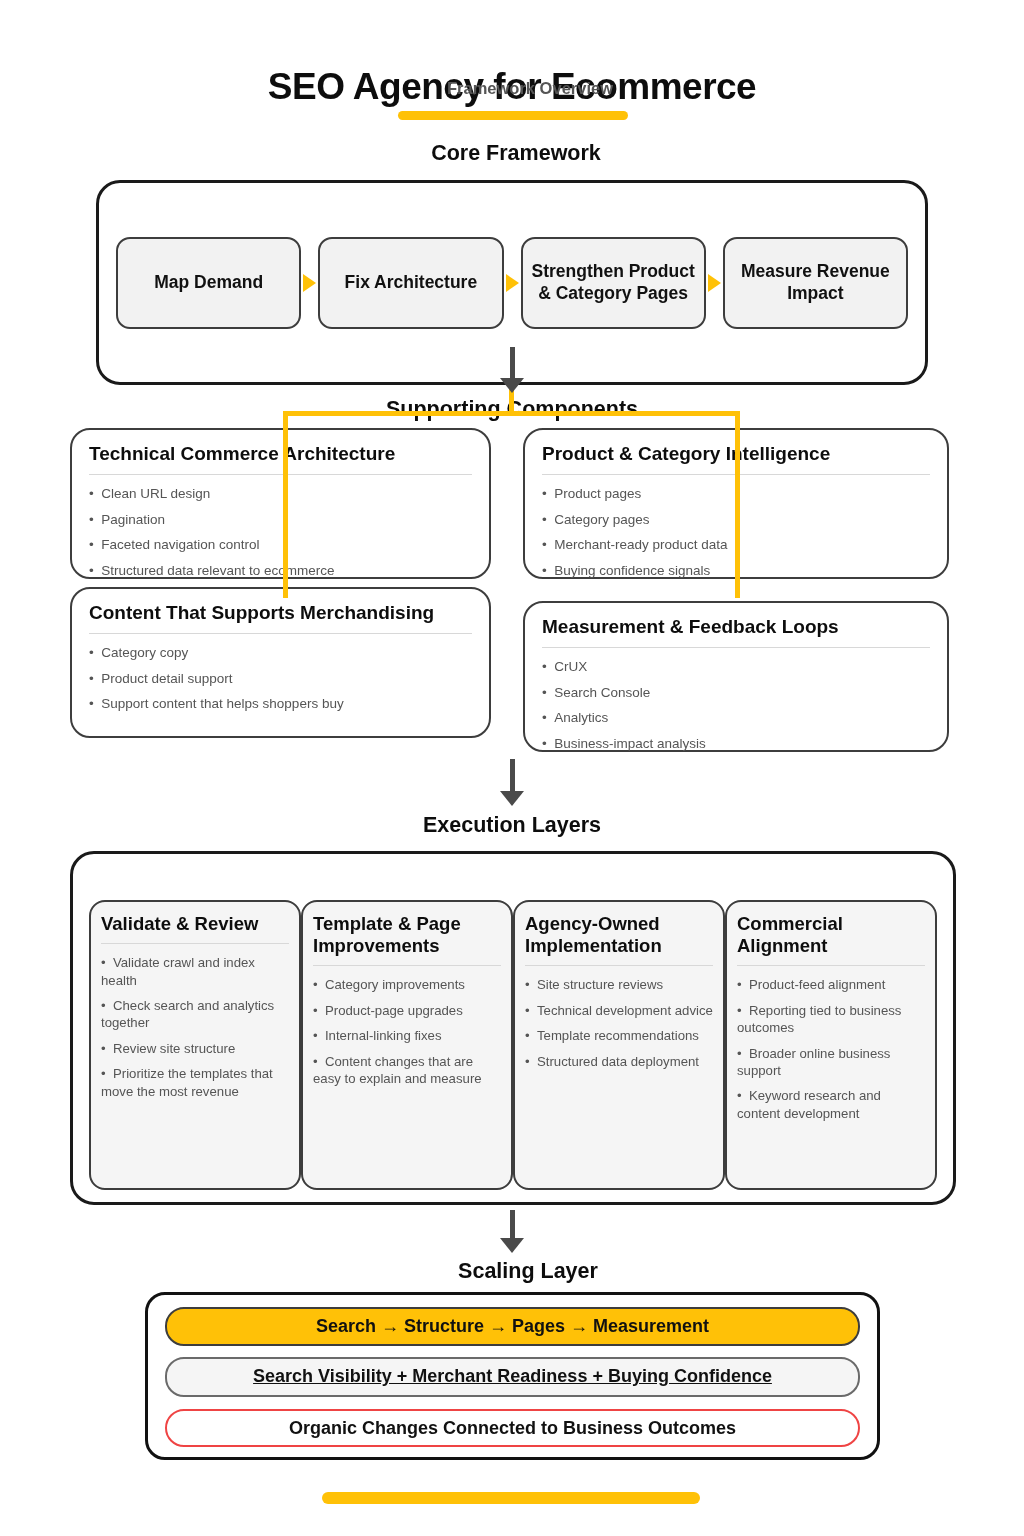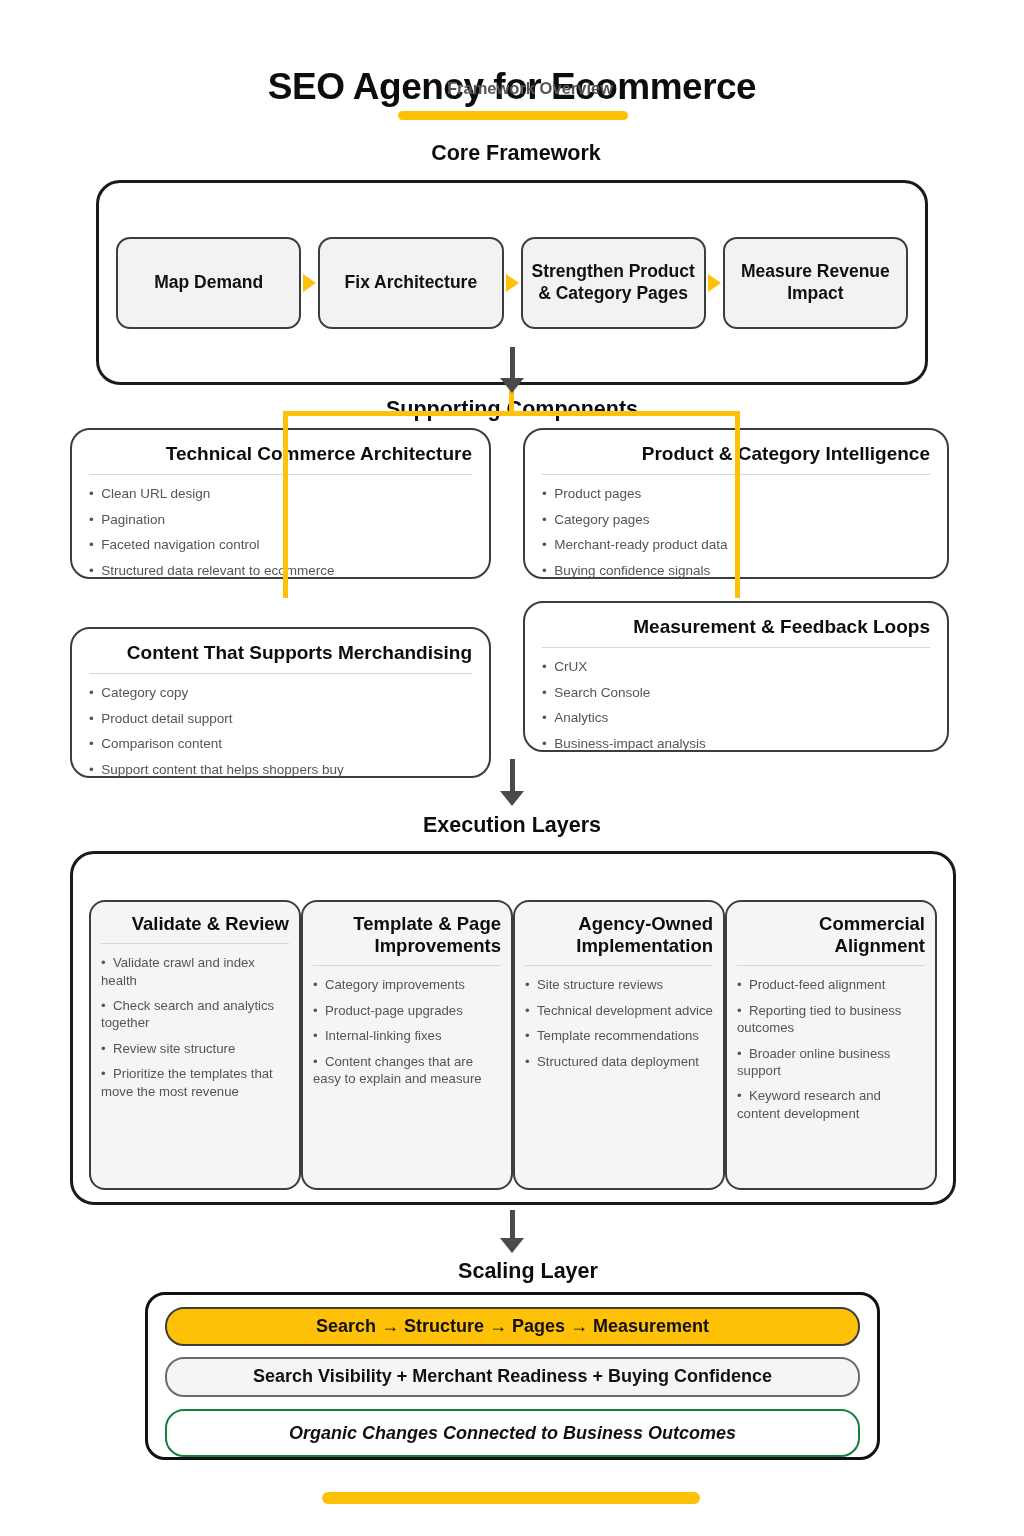--- a/index.html
+++ b/index.html
@@ -53,21 +53,21 @@
     border-left:12px solid transparent;border-right:12px solid transparent;
     border-top:15px solid var(--arrow);
   }
   
   .conn{position:absolute;background:var(--yellow);z-index:6;}
   
   .card{
     position:absolute;background:#fff;border:2px solid var(--border-box);
     border-radius:20px;padding:13px 17px;z-index:2;
   }
-  .card-title{font-size:19px;font-weight:bold;color:#0d0d0d;line-height:1.2;text-align:right;}
+  .card-title{font-size:19px;font-weight:bold;color:#0d0d0d;line-height:1.2;}
   .divider{border-top:1px solid #d8d8d8;margin:8px 0 10px;}
   .bullet{font-size:13.5px;color:var(--muted);line-height:1.32;margin-bottom:8px;}
   .bullet::before{content:"\2022\00a0\00a0";}
   
   .exec-box{
     position:absolute;left:70px;top:851px;width:886px;height:354px;
     background:#fff;border:3px solid var(--border-dark);border-radius:24px;
     display:flex;align-items:flex-start;padding:46px 16px 0;z-index:2;
   }
   .exec-col{
@@ -80,23 +80,23 @@
   .scale-box{
     position:absolute;left:145px;top:1292px;width:735px;height:168px;
     background:#fff;border:3px solid #111;border-radius:20px;z-index:2;
   }
   .pill{
     position:absolute;left:17px;right:17px;border-radius:19px;
     text-align:center;font-weight:bold;font-size:18px;line-height:1.25;
     display:flex;align-items:flex-start;justify-content:center;overflow:visible;
   }
   .pill-yellow{top:12px;height:39px;background:var(--yellow);border:2px solid #3d3d3d;align-items:center;}
-  .pill-gray{top:62px;height:40px;background:#f5f5f5;border:2px solid #6a6a6a;padding-top:6px;}
+  .pill-gray{top:62px;height:40px;background:#f5f5f5;border:2px solid #6a6a6a;padding-top:6px;text-decoration:underline;}
   .pill-gray .pill-text{max-width:580px;}
-  .pill-white{top:114px;height:48px;background:#fff;border:2px solid #15803d;align-items:center;font-style:italic;}
+  .pill-white{top:114px;height:38px;background:#fff;border:2px solid #ef4444;align-items:center;}
 </style>
 </head>
 <body>
 
 <div class="page-title">SEO Agency for Ecommerce</div>
 <div class="page-subtitle">Framework Overview</div>
 <div class="ybar" style="left:398px;top:111px;width:230px;height:9px;"></div>
 
 <div class="sec-heading" style="top:141px;padding-left:8px;">Core Framework</div>
 <div class="core-box">
@@ -132,26 +132,25 @@
 
 <div class="card" style="left:523px;top:428px;width:426px;height:151px;">
   <div class="card-title">Product &amp; Category Intelligence</div>
   <div class="divider"></div>
   <div class="bullet">Product pages</div>
   <div class="bullet">Category pages</div>
   <div class="bullet">Merchant-ready product data</div>
   <div class="bullet">Buying confidence signals</div>
 </div>
 
-<div class="card" style="left:70px;top:627px;width:421px;height:151px;">
+<div class="card" style="left:70px;top:587px;width:421px;height:151px;">
   <div class="card-title">Content That Supports Merchandising</div>
   <div class="divider"></div>
   <div class="bullet">Category copy</div>
   <div class="bullet">Product detail support</div>
-  <div class="bullet">Comparison content</div>
   <div class="bullet">Support content that helps shoppers buy</div>
 </div>
 
 <div class="card" style="left:523px;top:601px;width:426px;height:151px;">
   <div class="card-title">Measurement &amp; Feedback Loops</div>
   <div class="divider"></div>
   <div class="bullet">CrUX</div>
   <div class="bullet">Search Console</div>
   <div class="bullet">Analytics</div>
   <div class="bullet">Business-impact analysis</div>

